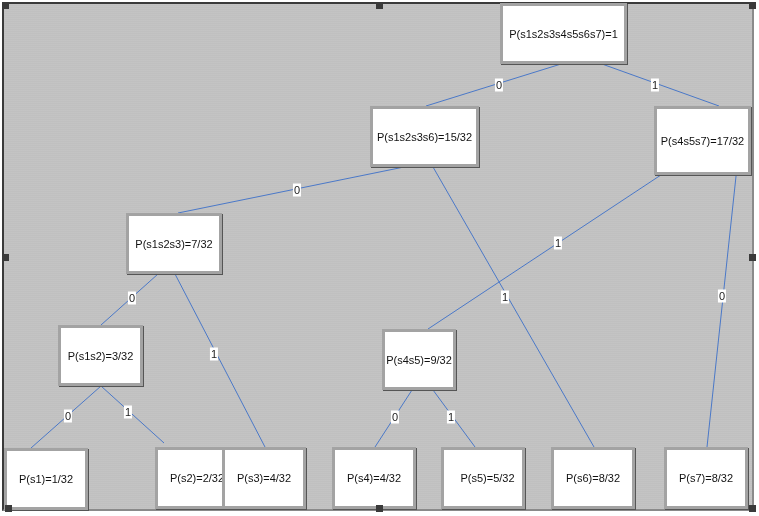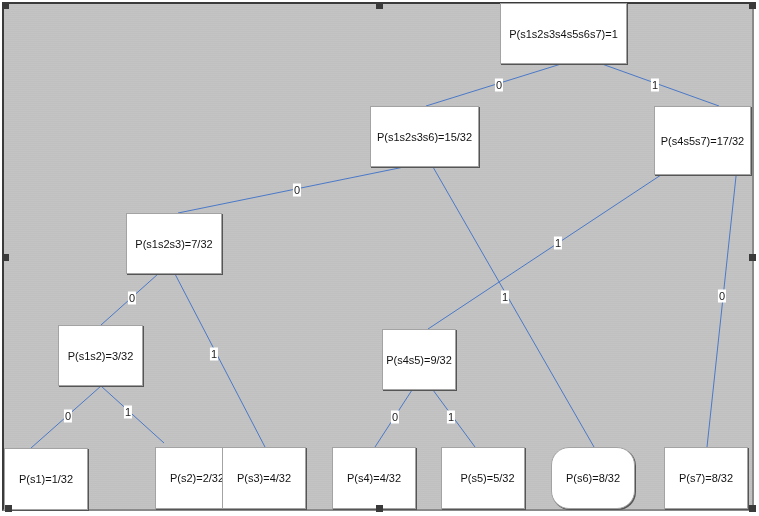--- a/index.html
+++ b/index.html
@@ -9,21 +9,21 @@
       background-color: #c0c0c0;
       background-image: repeating-linear-gradient(0deg, rgba(255,255,255,0.06) 0px, rgba(255,255,255,0.06) 1px, transparent 1px, transparent 2px);
       border-top: 2px solid #3a3a3a;
       border-left: 2px solid #3a3a3a;
       border-right: 2px solid #8a8a8a;
       border-bottom: 2px solid #8a8a8a;
       box-sizing: border-box;
     }
     #edges { position: absolute; left: 0; top: 0; width: 759px; height: 516px; }
     .node {
-      position: absolute; background: #ffffff; border: 1px solid #a3a3a3;
+      position: absolute; background: #ffffff; border: 3px solid #a3a3a3;
       box-shadow: 1px 1px 0 #555;
       display: flex; align-items: center; justify-content: center;
       font-size: 11px; color: #111; box-sizing: border-box; white-space: nowrap;
     }
     .elabel {
       position: absolute; background: #ffffff; font-size: 11px; color: #222;
       padding: 0 1px; line-height: 13px; transform: translate(-50%, -50%);
     }
     .handle { position: absolute; width: 7px; height: 7px; background: #3a3a3a; }
   </style>
@@ -72,21 +72,21 @@
     </div>
     <div class="node" style="left: 222px; top: 447px; width: 84px; height: 62px;">
       <span>P(s3)=4/32</span>
     </div>
     <div class="node" style="left: 332px; top: 447px; width: 84px; height: 62px;">
       <span>P(s4)=4/32</span>
     </div>
     <div class="node" style="left: 441px; top: 447px; width: 84px; height: 62px; padding-left: 9px;">
       <span>P(s5)=5/32</span>
     </div>
-    <div class="node" style="left: 551px; top: 447px; width: 84px; height: 62px; border-radius: 18px;">
+    <div class="node" style="left: 551px; top: 447px; width: 84px; height: 62px;">
       <span>P(s6)=8/32</span>
     </div>
     <div class="node" style="left: 664px; top: 447px; width: 84px; height: 62px;">
       <span>P(s7)=8/32</span>
     </div>
   </div>
 
 <div class="handle" style="left:2px;top:2px;"></div>
 <div class="handle" style="left:376px;top:2px;"></div>
 <div class="handle" style="left:749px;top:2px;"></div>

